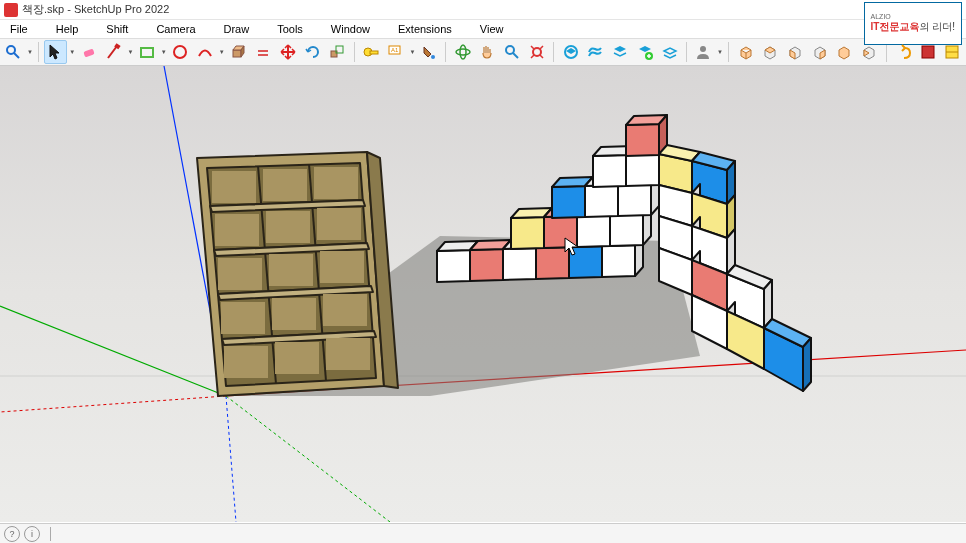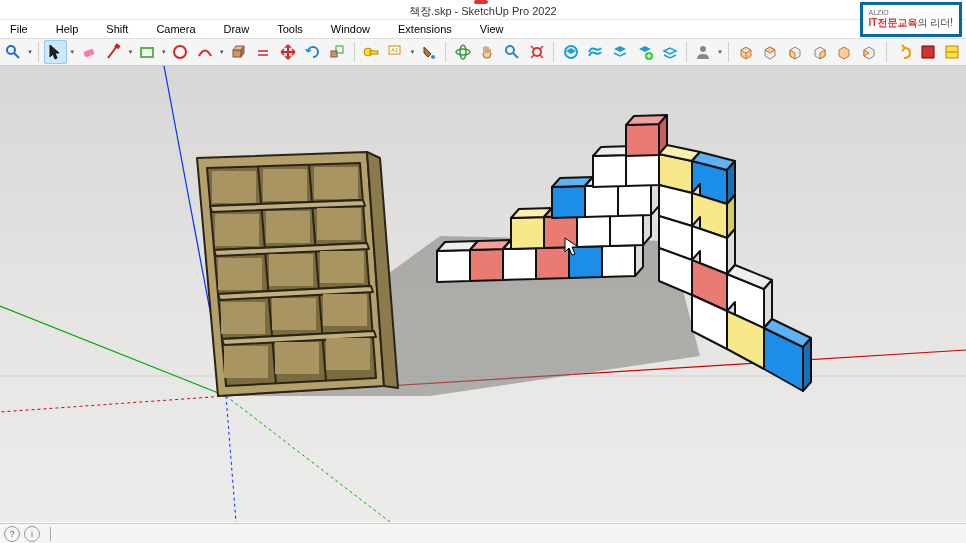--- a/index.html
+++ b/index.html
@@ -1,20 +1,20 @@
 <!DOCTYPE html>
 <html><head>
 <meta charset="utf-8">
 <style>
 * { margin: 0; padding: 0; box-sizing: border-box; }
 body { font-family: "Segoe UI", Tahoma, sans-serif; font-size: 11px; background: #fff; width: 966px; height: 543px; overflow: hidden; position: relative; }
-.titlebar { height: 20px; display: flex; align-items: center; padding: 0 4px; background: #fff; border-bottom: 1px solid #e5e5e5; flex-direction: column; }
+.titlebar { height: 20px; display: flex; align-items: center; padding: 0 4px; background: #fff; border-bottom: 1px solid #e5e5e5; }
 .titlebar-icon { width: 14px; height: 14px; background: #d33; border-radius: 2px; margin-right: 4px; display: inline-block; }
 .titlebar-text { font-size: 11px; color: #333; }
-.watermark { position: absolute; top: 2px; right: 4px; border: 3px solid #0369a1; padding: 4px 6px; font-size: 10px; background: #fff; }
+.watermark { position: absolute; top: 2px; right: 4px; border: 1px solid #0369a1; padding: 10px 6px; font-size: 10px; background: #fff; }
 .watermark .alzio { font-size: 7px; color: #666; display: block; line-height: 1; }
 .watermark .main { color: #d33; font-weight: bold; }
 .watermark .main2 { color: #333; }
 .menubar { height: 18px; display: flex; align-items: center; padding: 0 2px; background: #fff; gap: 12px; }
 .menubar .mi { padding: 2px 8px; color: #000; cursor: default; font-size: 11px; }
 .toolbar-row { height: 28px; display: flex; align-items: center; padding: 2px 2px; background: #f5f5f5; border-top: 1px solid #ddd; border-bottom: 1px solid #ccc; gap: 2px; }
 .tbtn { width: 24px; height: 24px; display: inline-flex; align-items: center; justify-content: center; border: 1px solid transparent; border-radius: 2px; cursor: default; position: relative; }
 .tbtn.active { background: #cce8ff; border-color: #99c9ef; }
 .tsep { width: 1px; height: 20px; background: #ccc; margin: 0 3px; }
 .dd { width: 7px; height: 24px; display: inline-flex; align-items: center; justify-content: center; font-size: 6px; color: #555; }

